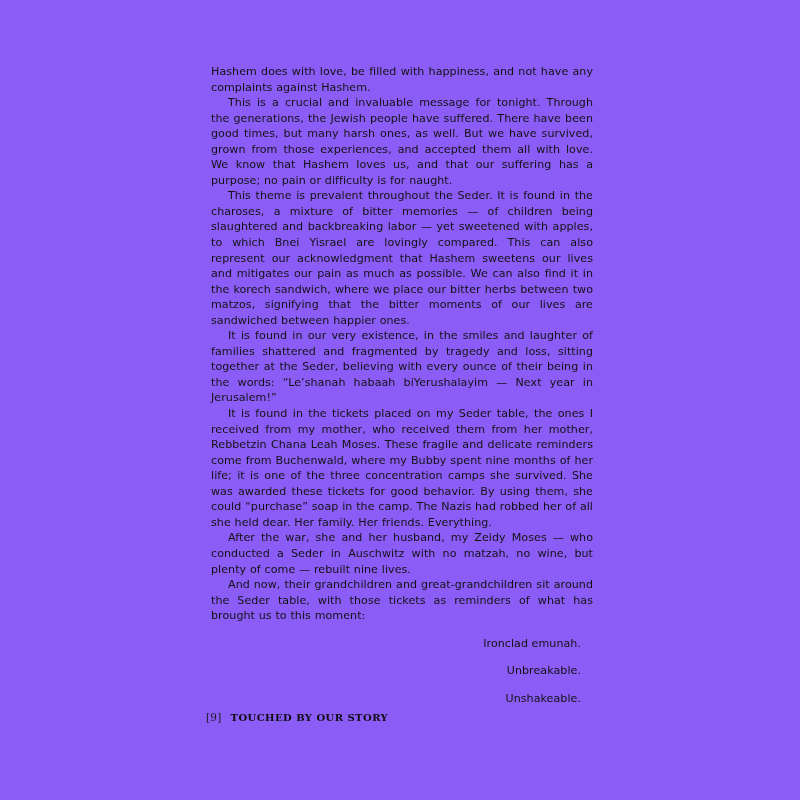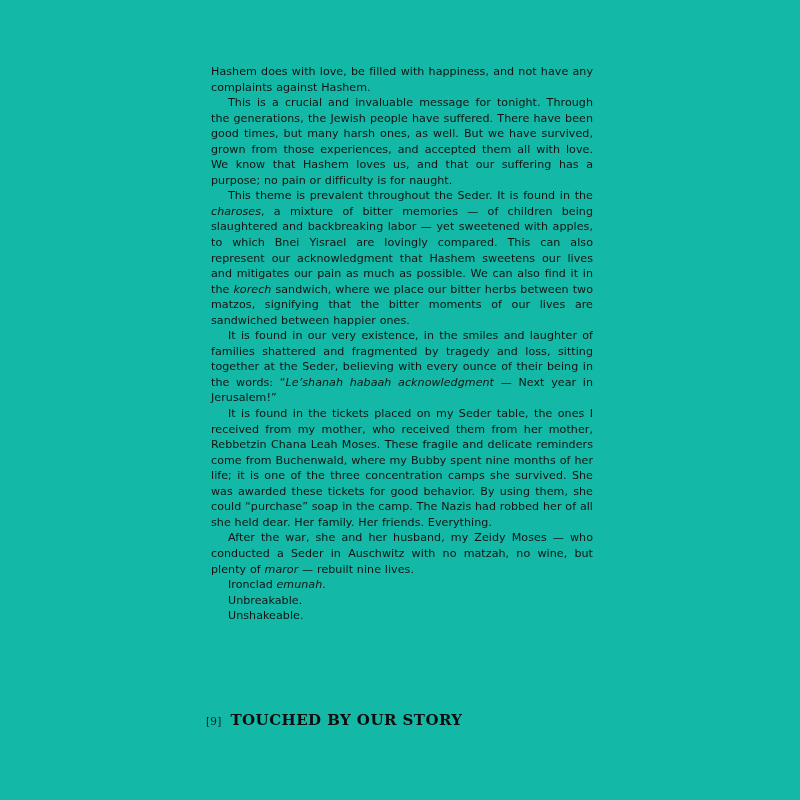--- a/index.html
+++ b/index.html
@@ -17,21 +17,21 @@
     -webkit-font-smoothing: antialiased;
   }
 
   
   .page {
     position: absolute;
     left: 0;
     top: 0;
     width: 800px;
     height: 800px;
-    background: #14b8a6;
+    background: #8b5cf6;
   }
 
   .text-column {
     position: absolute;
     left: 211px;
     top: 64px;
     width: 382px;
   }
 
   .para {
@@ -52,69 +52,69 @@
     text-indent: 0;
   }
 
   .para.wide-indent {
     text-indent: 22px;
   }
 
   
 
   .short-line {
-    margin: 0;
+    margin: 12px;
     padding: 0;
-    text-align: left;
+    text-align: right;
     text-indent: 17px;
     font-size: 11.1px;
     line-height: 15.55px;
     color: #131313;
     letter-spacing: 0.05px;
   }
 
   em, .it {
-    font-style: italic;
   }
 
   
   .footer {
     position: absolute;
     left: 206px;
     top: 711px;
     display: flex;
     align-items: baseline;
     gap: 9px;
   }
   .folio {
     font-family: "DejaVu Serif", serif;
     font-size: 10.5px;
     color: #1a1a1a;
     letter-spacing: 0.2px;
   }
   .running-title {
     font-family: "DejaVu Serif", serif;
-    font-size: 15px;
+    font-size: 10px;
     font-weight: bold;
     color: #0d0d0d;
     letter-spacing: 0.45px;
   }
 </style>
 </head>
 <body>
 
 <div class="page">
 
   <div class="text-column" id="text-column">
       <p class="para no-indent"><span>Hashem does with love, be filled with happiness, and not have any complaints against Hashem.</span></p>
       <p class="para"><span>This is a crucial and invaluable message for tonight. Through the generations, the Jewish people have suffered. There have been good times, but many harsh ones, as well. But we have survived, grown from those experiences, and accepted them all with love. We know that Hashem loves us, and that our suffering has a purpose; no pain or difficulty is for naught.</span></p>
       <p class="para"><span>This theme is prevalent throughout the Seder. It is found in the </span><span class="it">charoses</span><span>, a mixture of bitter memories — of children being slaughtered and backbreaking labor — yet sweetened with apples, to which Bnei Yisrael are lovingly compared. This can also represent our acknowledgment that Hashem sweetens our lives and mitigates our pain as much as possible. We can also find it in the </span><span class="it">korech</span><span> sandwich, where we place our bitter herbs between two matzos, signifying that the bitter moments of our lives are sandwiched between happier ones.</span></p>
-      <p class="para"><span>It is found in our very existence, in the smiles and laughter of families shattered and fragmented by tragedy and loss, sitting together at the Seder, believing with every ounce of their being in the words: “</span><span class="it">Le’shanah habaah acknowledgment</span><span> — Next year in Jerusalem!”</span></p>
+      <p class="para"><span>It is found in our very existence, in the smiles and laughter of families shattered and fragmented by tragedy and loss, sitting together at the Seder, believing with every ounce of their being in the words: “</span><span class="it">Le’shanah habaah biYerushalayim</span><span> — Next year in Jerusalem!”</span></p>
       <p class="para"><span>It is found in the tickets placed on my Seder table, the ones I received from my mother, who received them from her mother, Rebbetzin Chana Leah Moses. These fragile and delicate reminders come from Buchenwald, where my Bubby spent nine months of her life; it is one of the three concentration camps she survived. She was awarded these tickets for good behavior. By using them, she could “purchase” soap in the camp. The Nazis had robbed her of all she held dear. Her family. Her friends. Everything.</span></p>
-      <p class="para"><span>After the war, she and her husband, my Zeidy Moses — who conducted a Seder in Auschwitz with no matzah, no wine, but plenty of </span><span class="it">maror</span><span> — rebuilt nine lives.</span></p>
+      <p class="para"><span>After the war, she and her husband, my Zeidy Moses — who conducted a Seder in Auschwitz with no matzah, no wine, but plenty of </span><span class="it">come</span><span> — rebuilt nine lives.</span></p>
+      <p class="para"><span>And now, their grandchildren and great-grandchildren sit around the Seder table, with those tickets as reminders of what has brought us to this moment:</span></p>
       <p class="short-line"><span>Ironclad </span><span class="it">emunah</span><span>.</span></p>
       <p class="short-line"><span>Unbreakable.</span></p>
       <p class="short-line"><span>Unshakeable.</span></p>
     </div>
 
   <div class="footer">
     <span class="folio">[9]</span>
     <span class="running-title">TOUCHED BY OUR STORY</span>
   </div>
 

